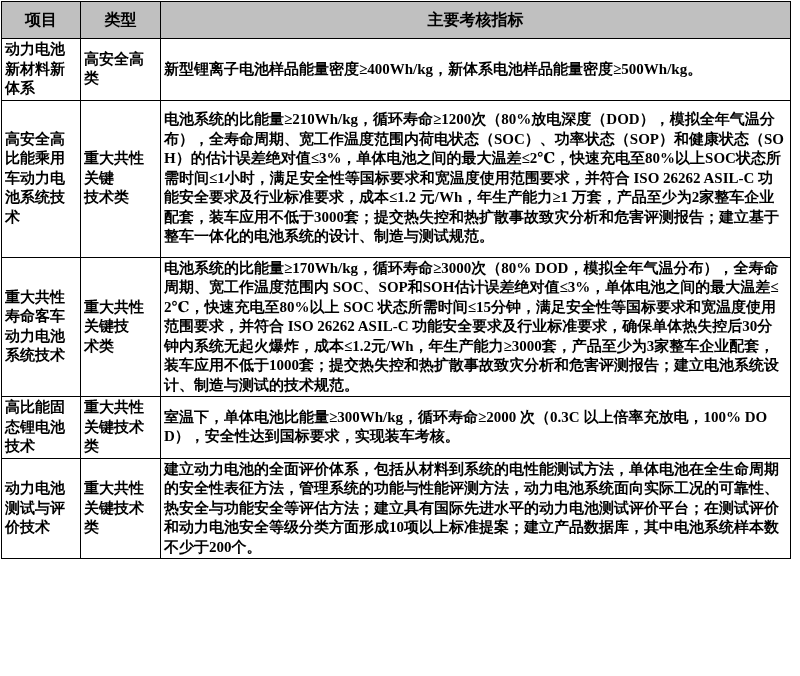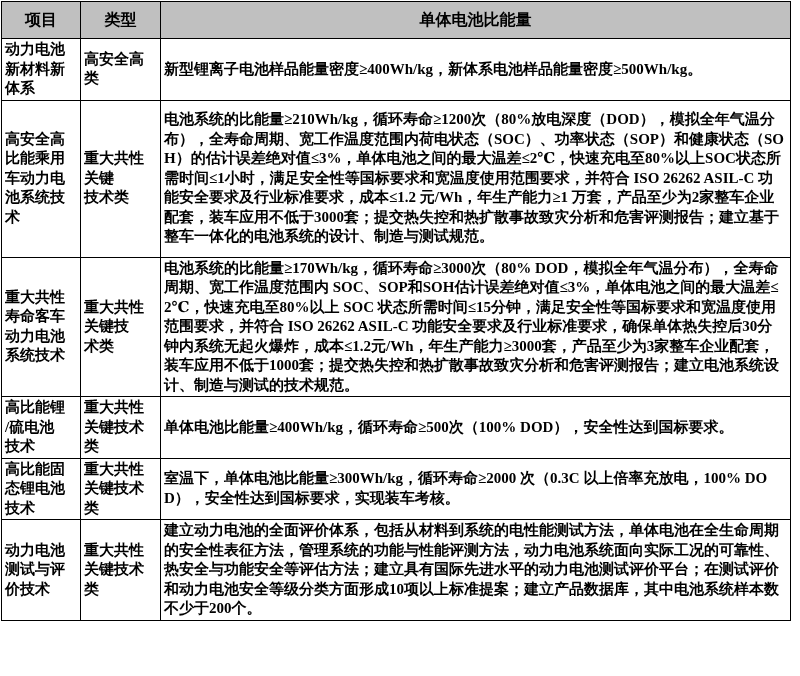--- a/index.html
+++ b/index.html
@@ -74,21 +74,21 @@
   <table class="spec-table">
     <colgroup>
       <col class="c-project">
       <col class="c-type">
       <col class="c-ind">
     </colgroup>
     <thead>
       <tr>
         <th>项目</th>
         <th>类型</th>
-        <th>单体电池比能量</th>
+        <th>主要考核指标</th>
       </tr>
     </thead>
     <tbody>
       <tr class="r1">
         <td class="project-cell">动力电池
 新材料新
 体系</td>
         <td class="type-cell">高安全高
 类</td>
         <td class="ind-cell">新型锂离子电池样品能量密度≥400Wh/kg，新体系电池样品能量密度≥500Wh/kg。</td>
@@ -107,29 +107,20 @@
       <tr class="r4">
         <td class="project-cell">重大共性
 寿命客车
 动力电池
 系统技术</td>
         <td class="type-cell">重大共性
 关键技
 术类</td>
         <td class="ind-cell">电池系统的比能量≥170Wh/kg，循环寿命≥3000次（80% DOD，模拟全年气温分布），全寿命周期、宽工作温度范围内 SOC、SOP和SOH估计误差绝对值≤3%，单体电池之间的最大温差≤2℃，快速充电至80%以上 SOC 状态所需时间≤15分钟，满足安全性等国标要求和宽温度使用范围要求，并符合 ISO 26262 ASIL-C 功能安全要求及行业标准要求，确保单体热失控后30分钟内系统无起火爆炸，成本≤1.2元/Wh，年生产能力≥3000套，产品至少为3家整车企业配套，装车应用不低于1000套；提交热失控和热扩散事故致灾分析和危害评测报告；建立电池系统设计、制造与测试的技术规范。</td>
       </tr>
-      <tr class="r5">
-        <td class="project-cell">高比能锂
-/硫电池
-技术</td>
-        <td class="type-cell">重大共性
-关键技术
-类</td>
-        <td class="ind-cell">单体电池比能量≥400Wh/kg，循环寿命≥500次（100% DOD），安全性达到国标要求。</td>
-      </tr>
       <tr class="r6">
         <td class="project-cell">高比能固
 态锂电池
 技术</td>
         <td class="type-cell">重大共性
 关键技术
 类</td>
         <td class="ind-cell">室温下，单体电池比能量≥300Wh/kg，循环寿命≥2000 次（0.3C 以上倍率充放电，100% DOD），安全性达到国标要求，实现装车考核。</td>
       </tr>
       <tr class="r7">

